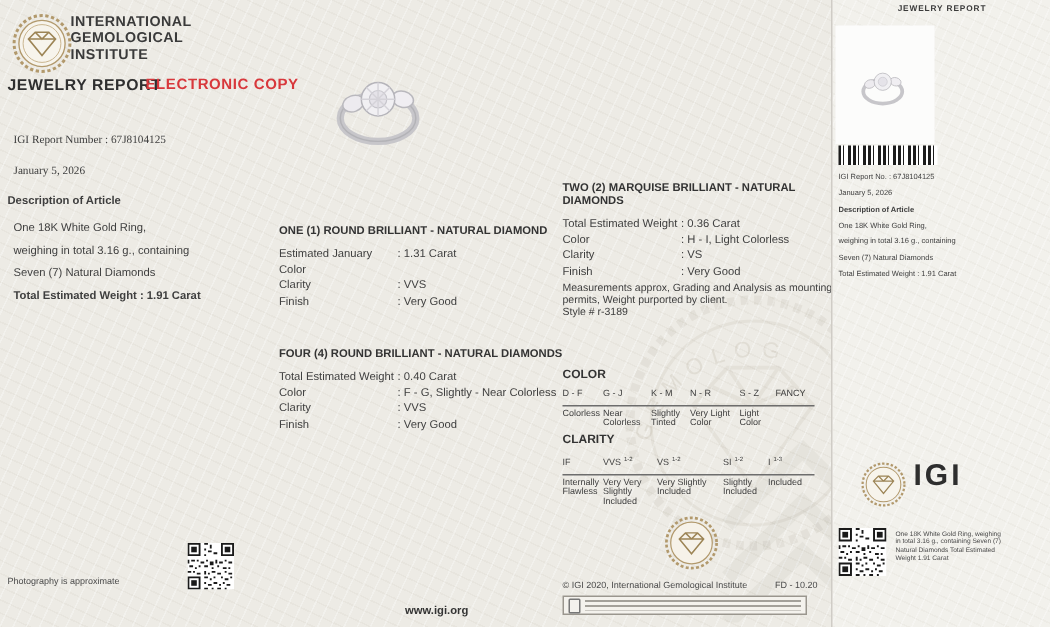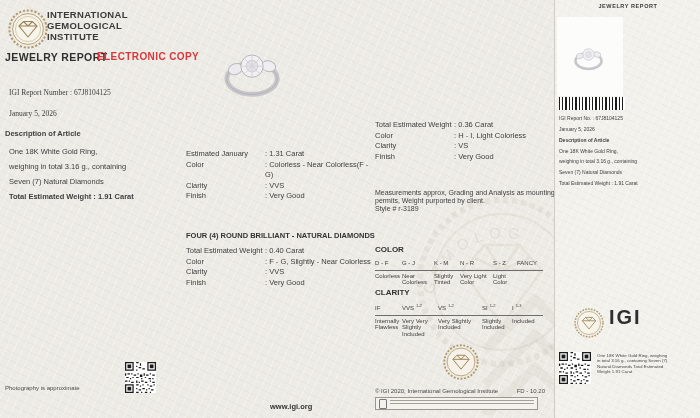--- a/index.html
+++ b/index.html
@@ -102,27 +102,27 @@
     <ellipse cx="31" cy="40" rx="26" ry="16" fill="none" stroke="#c7c6ca" stroke-width="5"></ellipse>
     <ellipse cx="31" cy="40" rx="26" ry="16" fill="none" stroke="#9fa0a4" stroke-width="1" opacity="0.5"></ellipse>
     <ellipse cx="14" cy="30" rx="7.5" ry="5.5" transform="rotate(-20 14 30)" fill="#edebef" stroke="#b9b8bd" stroke-width="1"></ellipse>
     <ellipse cx="48" cy="27" rx="7.5" ry="5.5" transform="rotate(15 48 27)" fill="#f0eef2" stroke="#b9b8bd" stroke-width="1"></ellipse>
     <circle cx="31" cy="27" r="11.5" fill="#f1f0f3" stroke="#b5b4ba" stroke-width="1"></circle>
     <circle cx="31" cy="27" r="6" fill="#e5e3e9" stroke="#c6c5cb" stroke-width="0.8"></circle>
     <path d="M31,15.5 V38.5 M19.5,27 H42.5 M23,19 L39,35 M39,19 L23,35" stroke="#d5d3d9" stroke-width="1" fill="none"></path>
   </svg>
 
   <div class="abs stone-sec" style="left:186px;top:149px">
+    <div class="sec-title">ONE (1) ROUND BRILLIANT - NATURAL DIAMOND</div>
     <div class="kv">
         <span class="k">Estimated January</span>
         <span class="v">1.31 Carat</span>
       </div>
     <div class="kv">
         <span class="k">Color</span>
-        <span class="v">Colorless - Near Colorless(F - G)</span>
       </div>
     <div class="kv">
         <span class="k">Clarity</span>
         <span class="v">VVS</span>
       </div>
     <div class="kv">
         <span class="k">Finish</span>
         <span class="v">Very Good</span>
       </div>
   </div>
@@ -141,20 +141,21 @@
         <span class="k">Clarity</span>
         <span class="v">VVS</span>
       </div>
     <div class="kv">
         <span class="k">Finish</span>
         <span class="v">Very Good</span>
       </div>
   </div>
 
   <div class="abs stone-sec" style="left:375px;top:120px;width:180px">
+    <div class="sec-title">TWO (2) MARQUISE BRILLIANT - NATURAL DIAMONDS</div>
     <div class="kv">
         <span class="k">Total Estimated Weight</span>
         <span class="v">0.36 Carat</span>
       </div>
     <div class="kv">
         <span class="k">Color</span>
         <span class="v">H - I, Light Colorless</span>
       </div>
     <div class="kv">
         <span class="k">Clarity</span>

